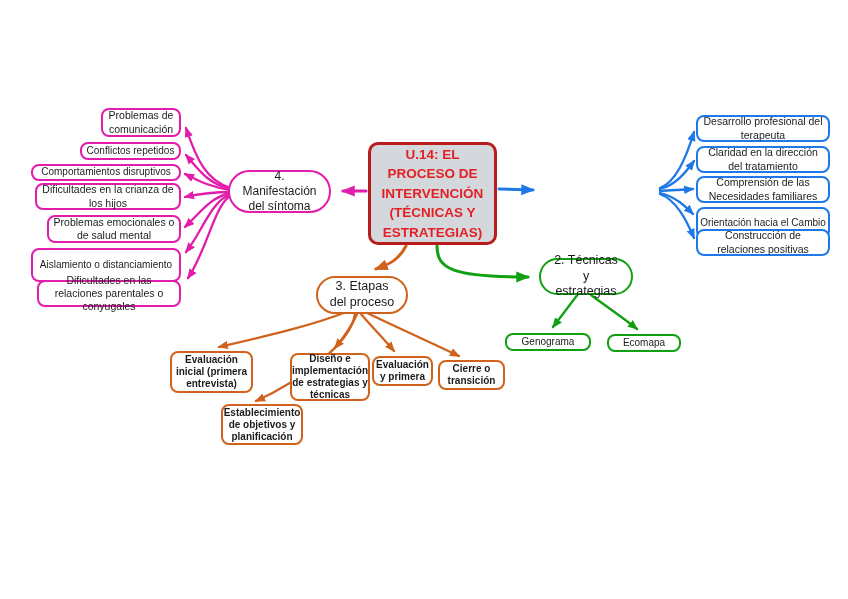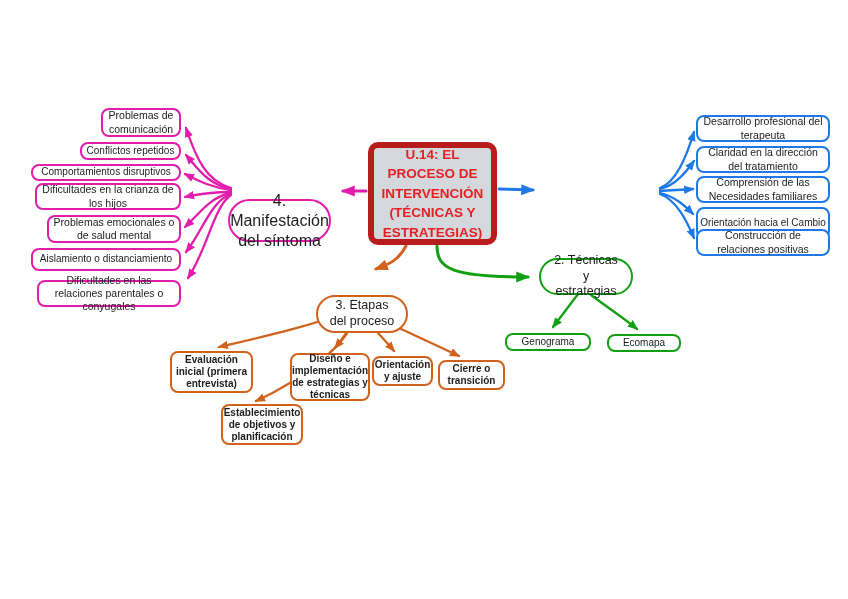--- a/index.html
+++ b/index.html
@@ -16,21 +16,21 @@
   .ellipse{border-width:2.5px;border-radius:28px;font-size:12.5px;padding:2px 8px;}
   .leaf{font-size:10.5px;}
   .leaf-bold{font-weight:700;font-size:10px;line-height:1.2;}
   .nowrap{white-space:nowrap;}
   .align-left{justify-content:flex-start;text-align:left;padding-left:12px;}
   .c-pink{border-color:var(--c-magenta,#e21cab);}
   .c-blue{border-color:var(--c-blue,#1e78e6);}
   .c-orange{border-color:var(--c-orange,#d1621b);}
   .c-green{border-color:var(--c-green,#11a011);}
   .center-topic{
-    background:var(--c-center_bg,#d4d8dc);border:6px solid #b91c1c;border-radius:10px;
+    background:var(--c-center_bg,#d4d8dc);border:3px solid #b91c1c;border-radius:10px;
     color:var(--c-red_text,#e42024);font-weight:700;font-size:13.5px;line-height:1.45;
     padding:2px 5px;
   }
   .s-pink{stroke:var(--c-magenta,#e21cab);}
   .s-blue{stroke:var(--c-blue,#1e78e6);}
   .s-orange{stroke:var(--c-orange,#d1621b);}
   .s-green{stroke:var(--c-green,#11a011);}
   .f-pink{fill:var(--c-magenta,#e21cab);}
   .f-blue{fill:var(--c-blue,#1e78e6);}
   .f-orange{fill:var(--c-orange,#d1621b);}
@@ -84,39 +84,39 @@
     <path class="conn s-orange" d="M 361 314 C 372 327 384 339 394 351" marker-end="url(#mk-orange)"></path>
     <path class="conn s-orange" d="M 365 312 C 394 326 434 344 459 356" marker-end="url(#mk-orange)"></path>
 
     <path class="conn s-green" d="M 578 294 C 569 306 560 318 553 327" marker-end="url(#mk-green)"></path>
     <path class="conn s-green" d="M 591 295 C 607 307 625 319 637 329" marker-end="url(#mk-green)"></path>
   </svg>
 
   <div class="node center-topic" style="left:368px;top:142px;width:129px;height:103px;">U.14: EL PROCESO DE INTERVENCIÓN (TÉCNICAS Y ESTRATEGIAS)</div>
 
   <div class="node ellipse c-green" style="left:539px;top:258px;width:94px;height:37px;padding:2px 10px;">2. Técnicas y estrategias</div>
-  <div class="node ellipse c-orange" style="left:316px;top:295px;width:92px;height:38px;padding:2px 10px;">3. Etapas del proceso</div>
-  <div class="node ellipse c-pink" style="left:228px;top:170px;width:103px;height:43px;font-size:16px;margin-top:29px;">4. Manifestación del síntoma</div>
+  <div class="node ellipse c-orange" style="left:316px;top:276px;width:92px;height:38px;padding:2px 10px;">3. Etapas del proceso</div>
+  <div class="node ellipse c-pink" style="left:228px;top:170px;width:103px;height:43px;font-size:12px;">4. Manifestación del síntoma</div>
 
   <div class="node leaf c-blue" style="left:696px;top:115px;width:134px;height:27px;">Desarrollo profesional del terapeuta</div>
   <div class="node leaf c-blue" style="left:696px;top:146px;width:134px;height:27px;">Claridad en la dirección del tratamiento</div>
   <div class="node leaf c-blue" style="left:696px;top:176px;width:134px;height:27px;">Comprensión de las Necesidades familiares</div>
   <div class="node leaf c-blue nowrap" style="left:696px;top:207px;width:134px;height:32px;font-size:10px;">Orientación hacia el Cambio</div>
   <div class="node leaf c-blue" style="left:696px;top:229px;width:134px;height:27px;">Construcción de relaciones positivas</div>
 
   <div class="node leaf c-pink" style="left:101px;top:108px;width:80px;height:29px;">Problemas de comunicación</div>
   <div class="node leaf c-pink nowrap" style="left:80px;top:142px;width:101px;height:18px;font-size:10px;">Conflictos repetidos</div>
   <div class="node leaf c-pink nowrap" style="left:31px;top:164px;width:150px;height:17px;font-size:10px;">Comportamientos disruptivos</div>
   <div class="node leaf c-pink" style="left:35px;top:183px;width:146px;height:27px;">Dificultades en la crianza de los hijos</div>
   <div class="node leaf c-pink" style="left:47px;top:215px;width:134px;height:28px;">Problemas emocionales o de salud mental</div>
-  <div class="node leaf c-pink nowrap" style="left:31px;top:248px;width:150px;height:23px;font-size:10px;">Aislamiento o distanciamiento</div>
+  <div class="node leaf c-pink nowrap" style="left:31px;top:248px;width:150px;height:34px;font-size:10px;">Aislamiento o distanciamiento</div>
   <div class="node leaf c-pink" style="left:37px;top:269px;width:144px;height:27px;margin-top:11px;">Dificultades en las relaciones parentales o conyugales</div>
 
   <div class="node leaf leaf-bold c-orange" style="left:170px;top:351px;width:83px;height:42px;">Evaluación inicial (primera entrevista)</div>
   <div class="node leaf leaf-bold c-orange" style="left:213px;top:404px;width:82px;height:41px;margin-left:8px;">Establecimiento de objetivos y planificación</div>
   <div class="node leaf leaf-bold c-orange" style="left:290px;top:353px;width:80px;height:48px;">Diseño e implementación de estrategias y técnicas</div>
-  <div class="node leaf leaf-bold c-orange" style="left:372px;top:356px;width:61px;height:30px;">Orientación y ajuste</div>
+  <div class="node leaf leaf-bold c-orange" style="left:372px;top:356px;width:61px;height:30px;">Evaluación y primera</div>
   <div class="node leaf leaf-bold c-orange" style="left:438px;top:360px;width:67px;height:30px;">Cierre o transición</div>
 
   <div class="node leaf c-green nowrap" style="left:505px;top:333px;width:86px;height:18px;font-size:10px;">Genograma</div>
   <div class="node leaf c-green nowrap" style="left:607px;top:334px;width:74px;height:18px;font-size:10px;">Ecomapa</div>
 
 </div>
 
 </body></html>

